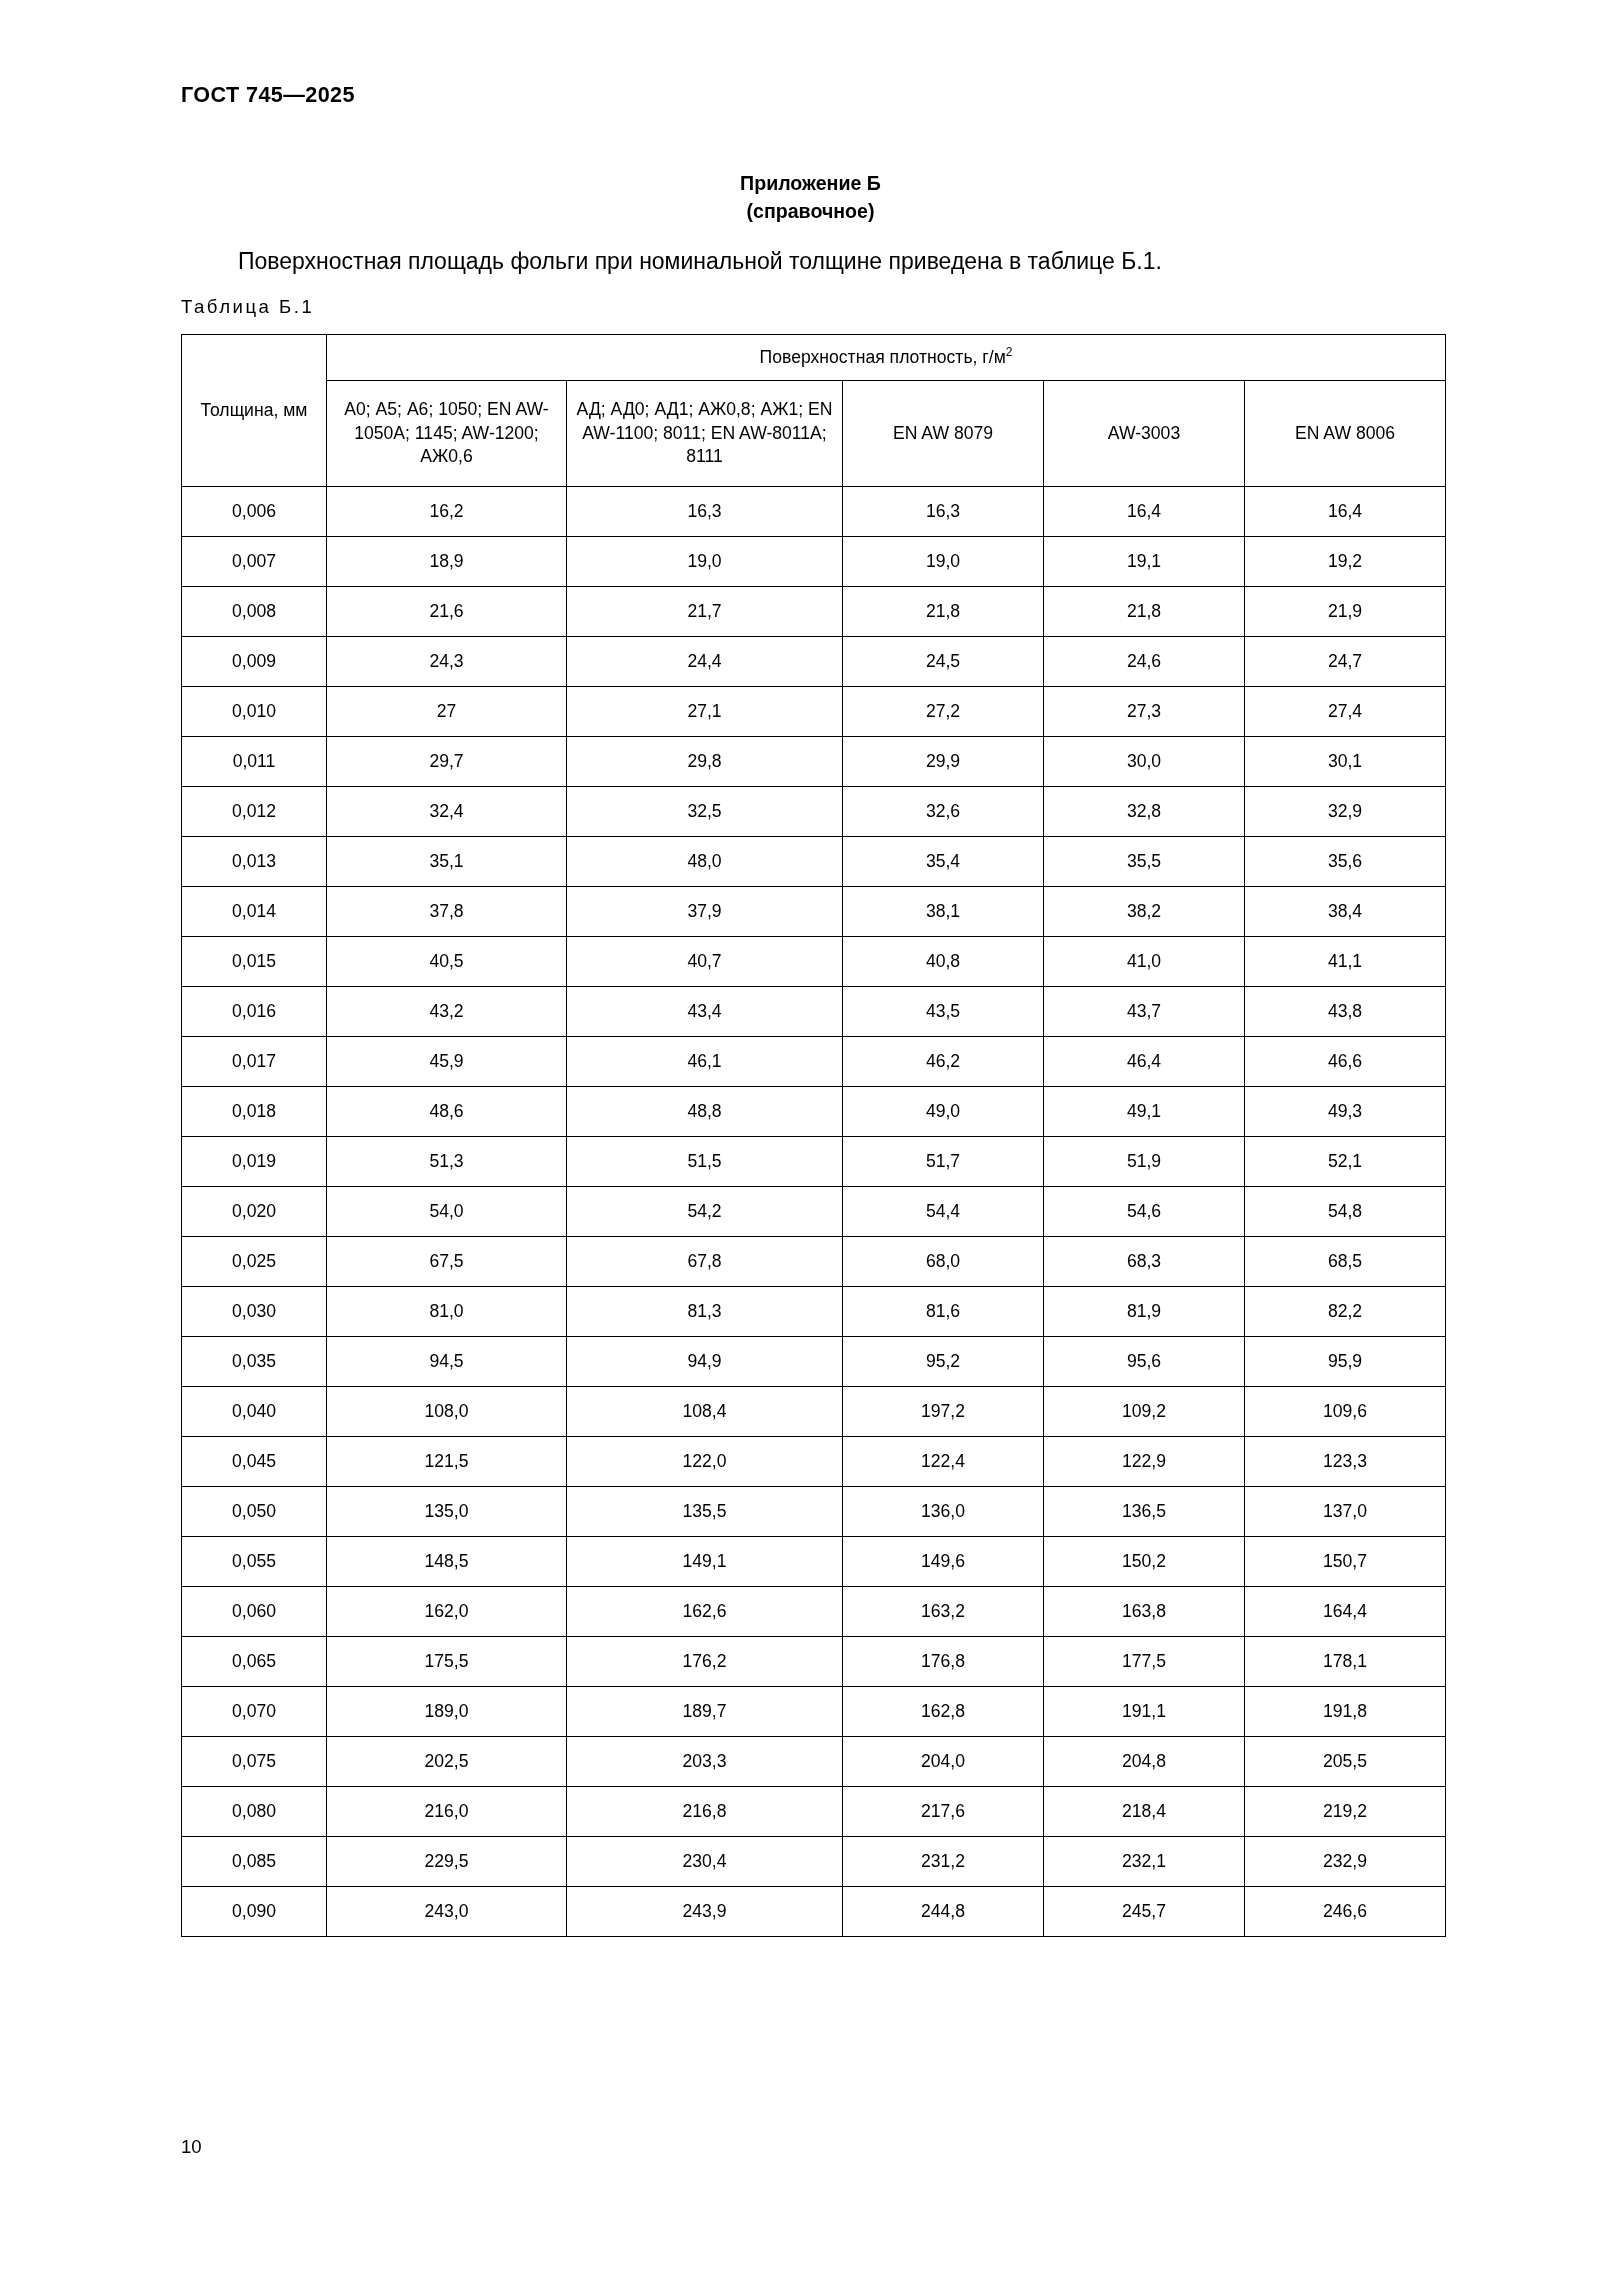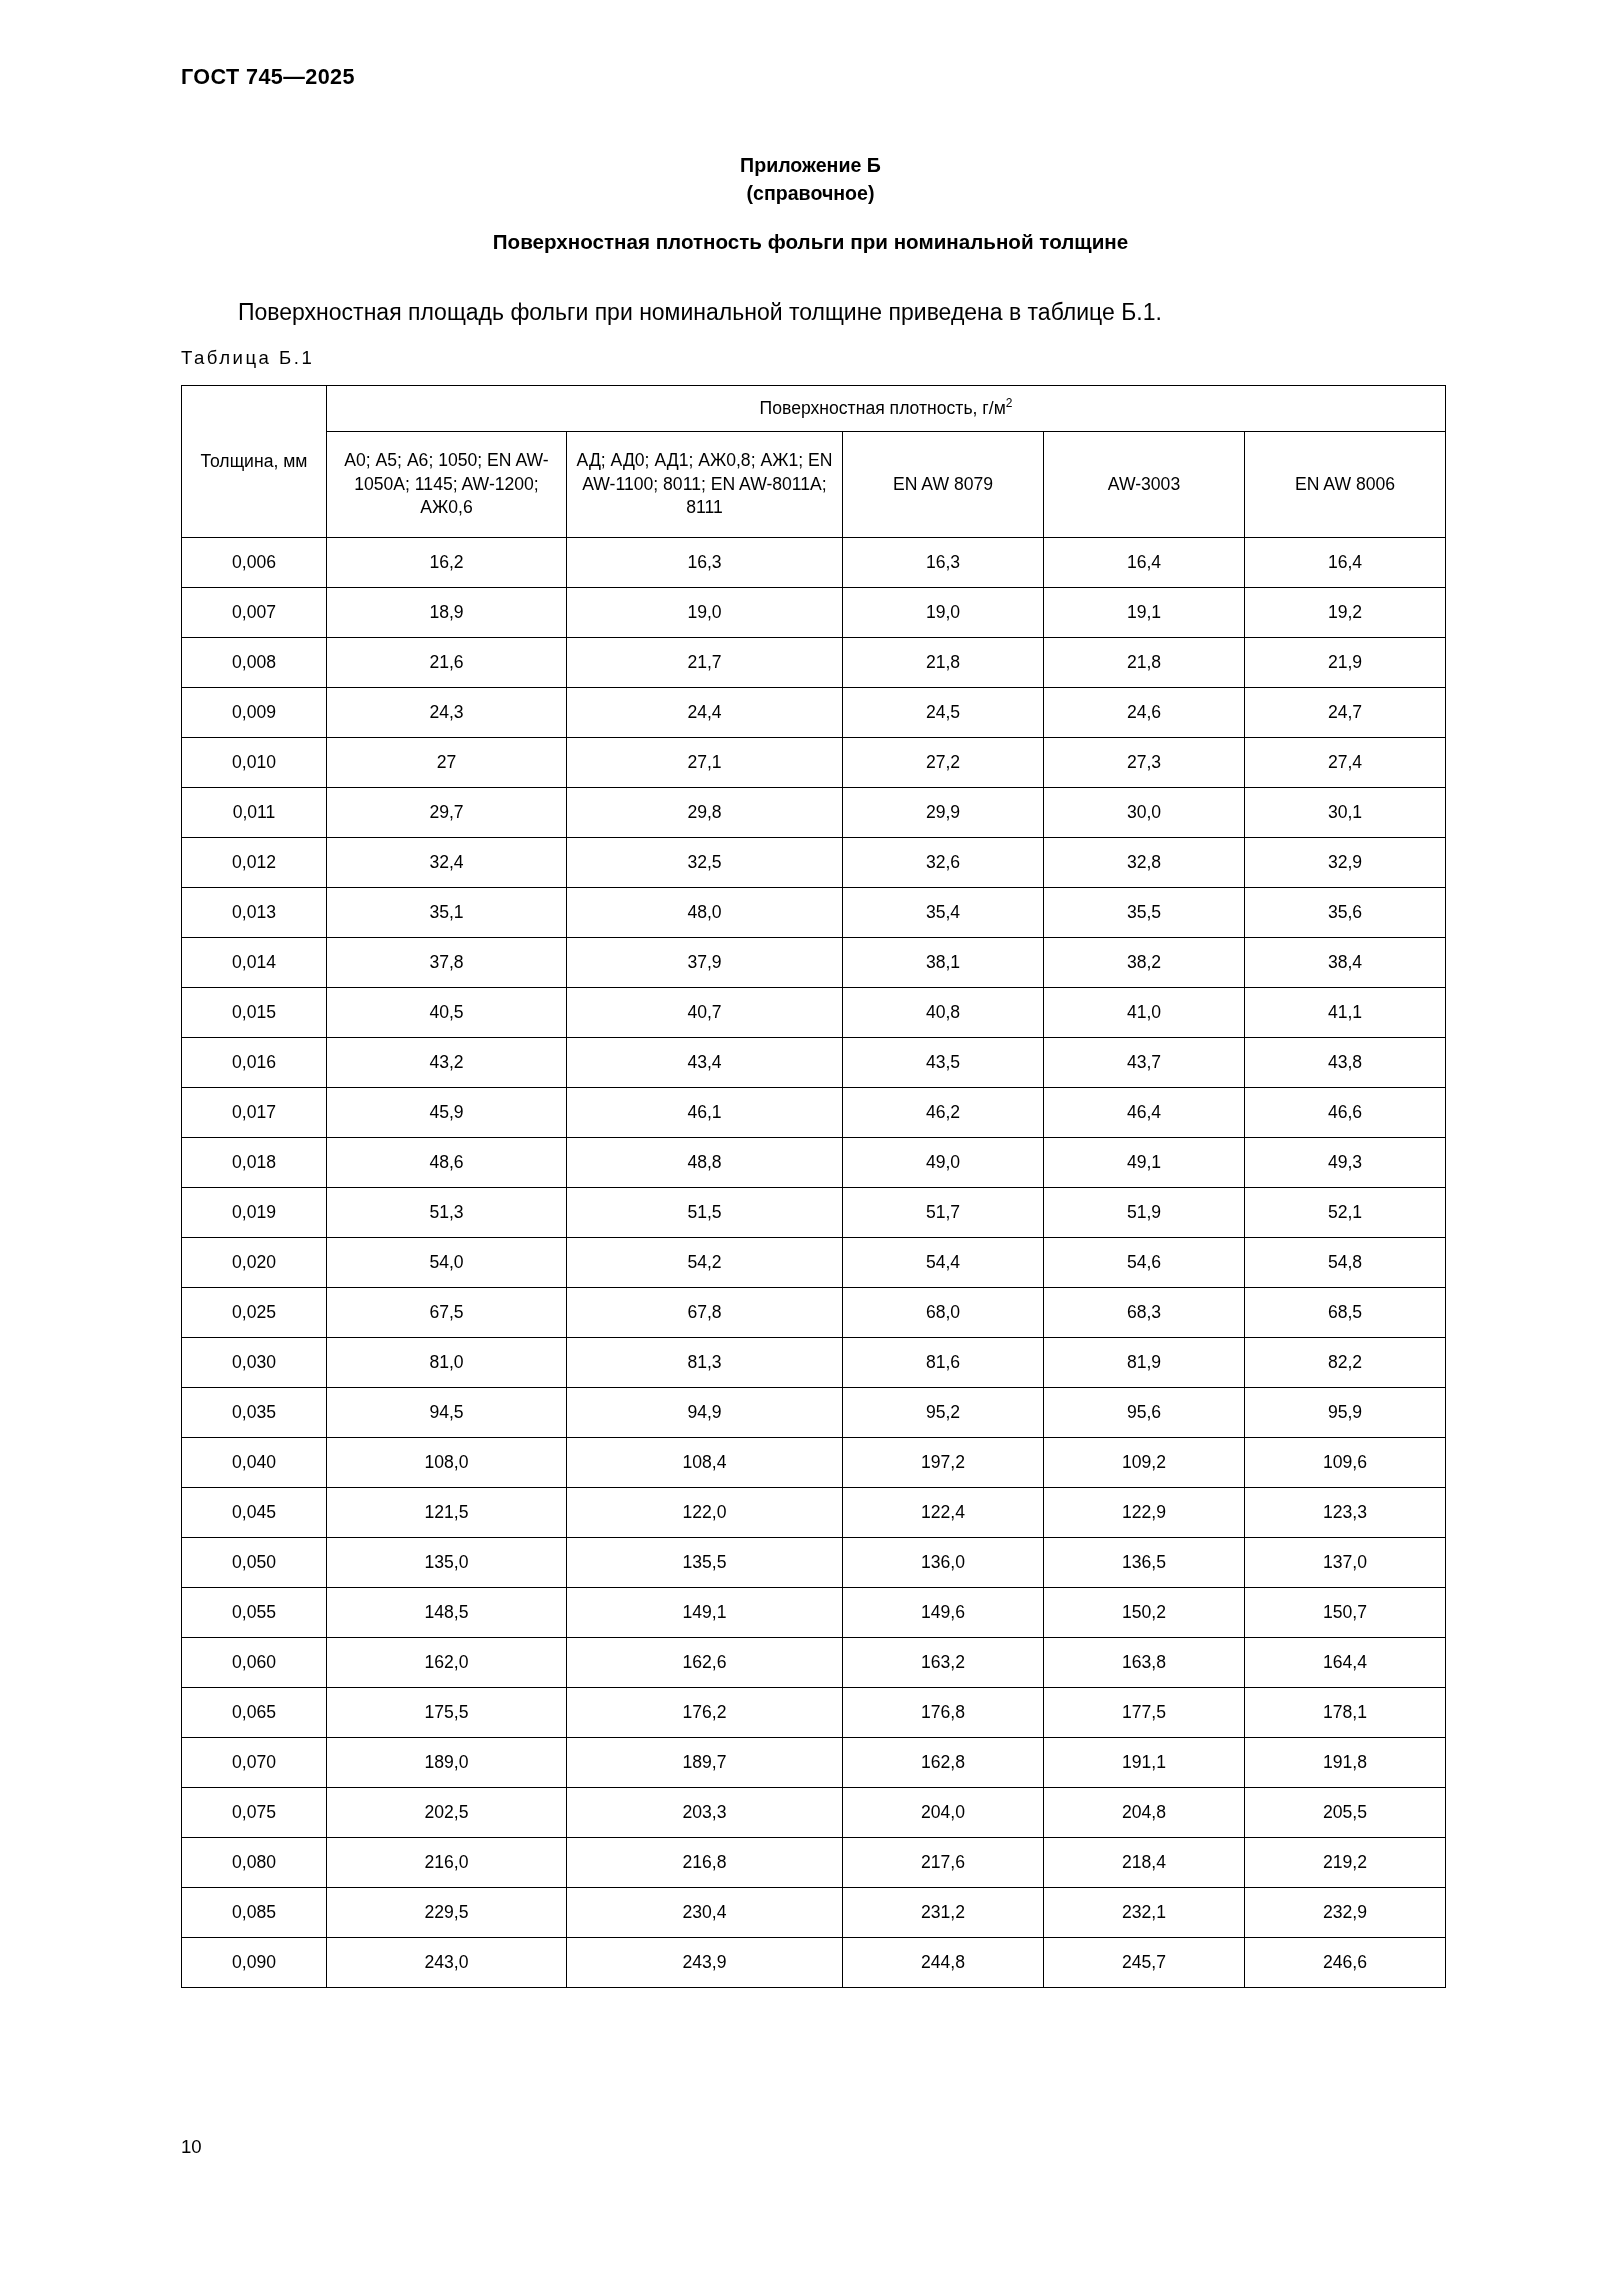--- a/index.html
+++ b/index.html
@@ -13,21 +13,21 @@
     font-family: "Liberation Sans", sans-serif;
     color: #000000;
     position: relative;
   }
   .page {
     position: absolute;
     left: 0; top: 0;
     width: 1621px;
     height: 2293px;
     box-sizing: border-box;
-    padding: 64px 181px 0 181px;
+    padding: 82px 181px 0 181px;
   }
   .doc-header {
     font-size: 21.6px;
     font-weight: bold;
     letter-spacing: 0.4px;
     margin-bottom: 61px;
   }
   .appendix-title {
     text-align: center;
     font-size: 19.6px;
@@ -104,21 +104,20 @@
 
 <div class="page">
 
   <div class="doc-header">ГОСТ 745—2025</div>
 
   <div class="appendix-title">
     <span>Приложение Б</span>
     <span class="sub">(справочное)</span>
   </div>
 
-  <div class="section-title">Поверхностная плотность фольги при номинальной толщине</div>
 
   <div class="intro">Поверхностная площадь фольги при номинальной толщине приведена в таблице Б.1.</div>
 
   <div class="table-caption">Таблица Б.1</div>
 
   <table class="data">
     <colgroup>
       <col style="width:145px">
       <col style="width:240px">
       <col style="width:276px">

